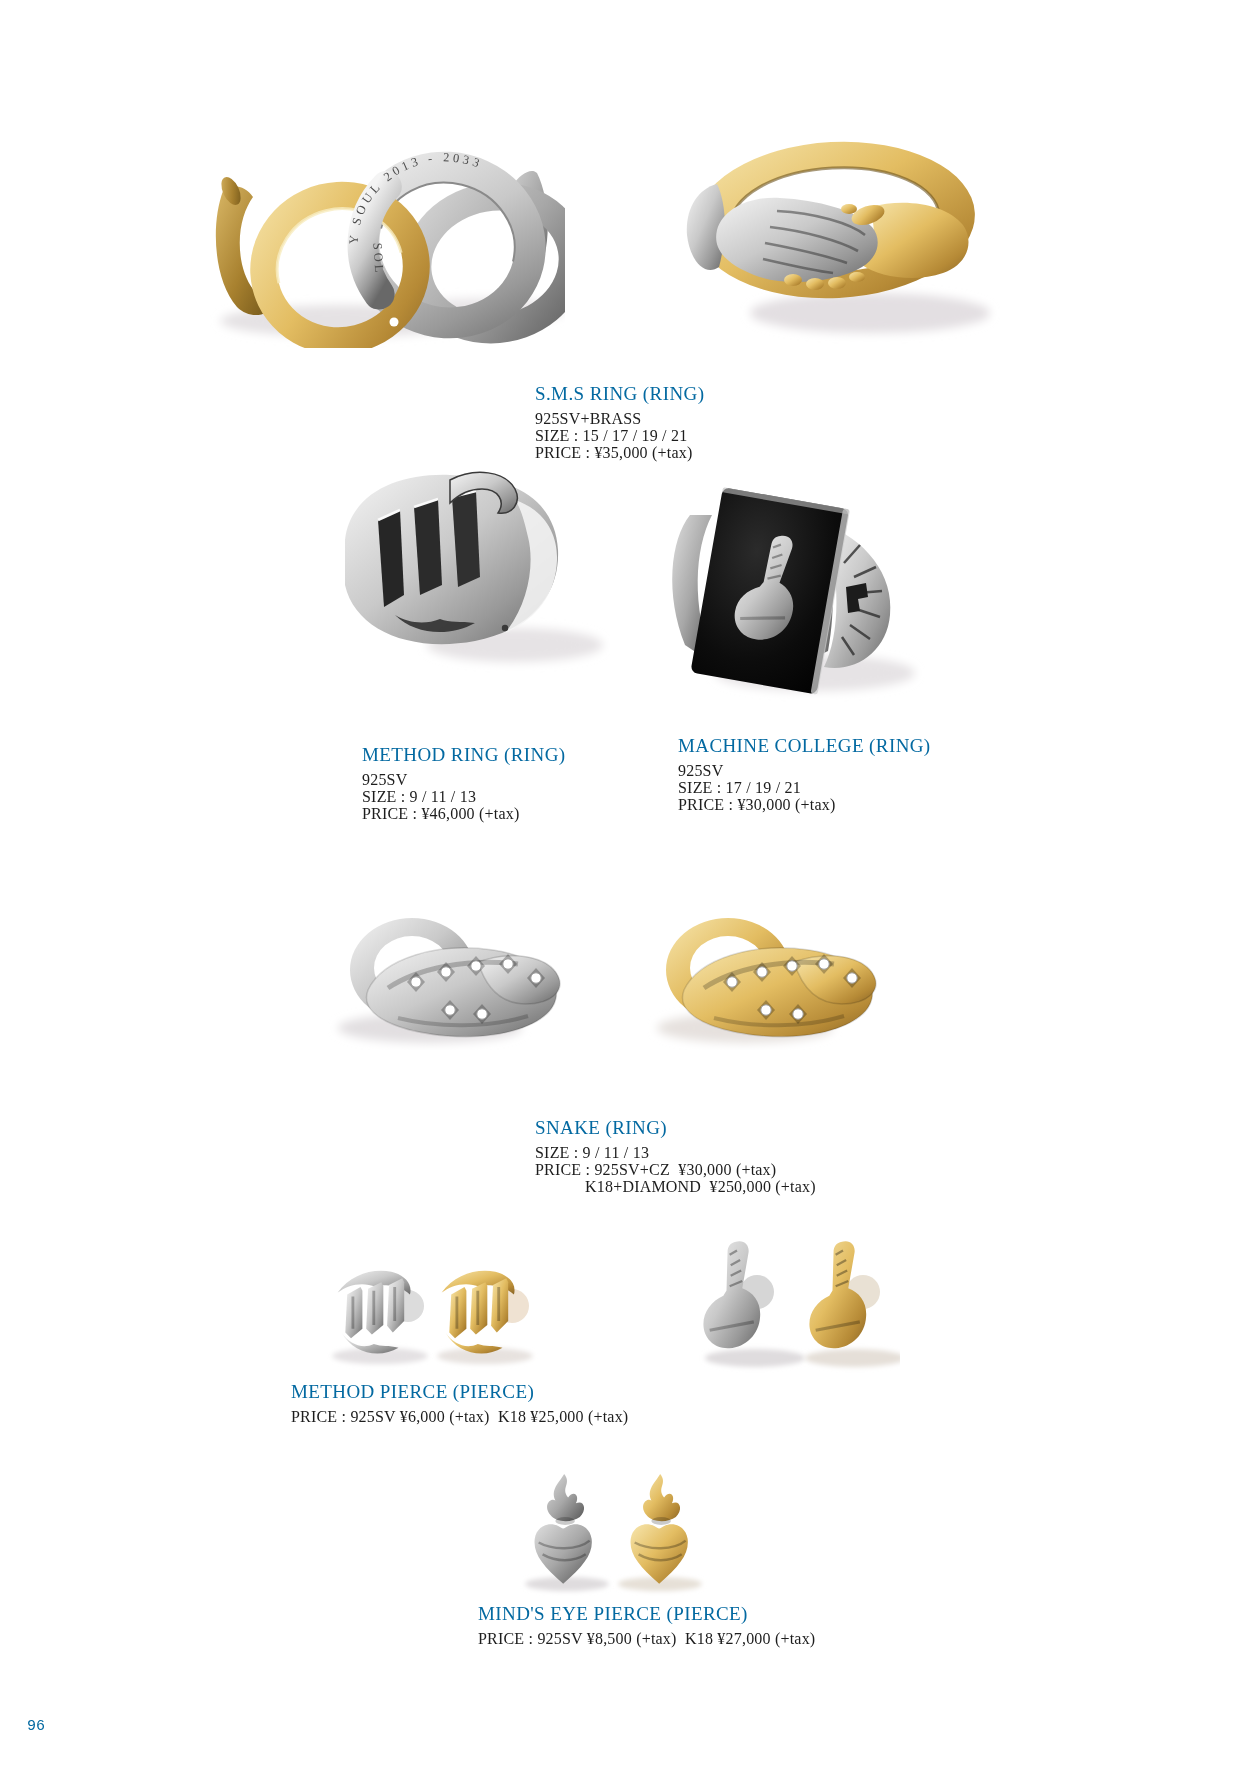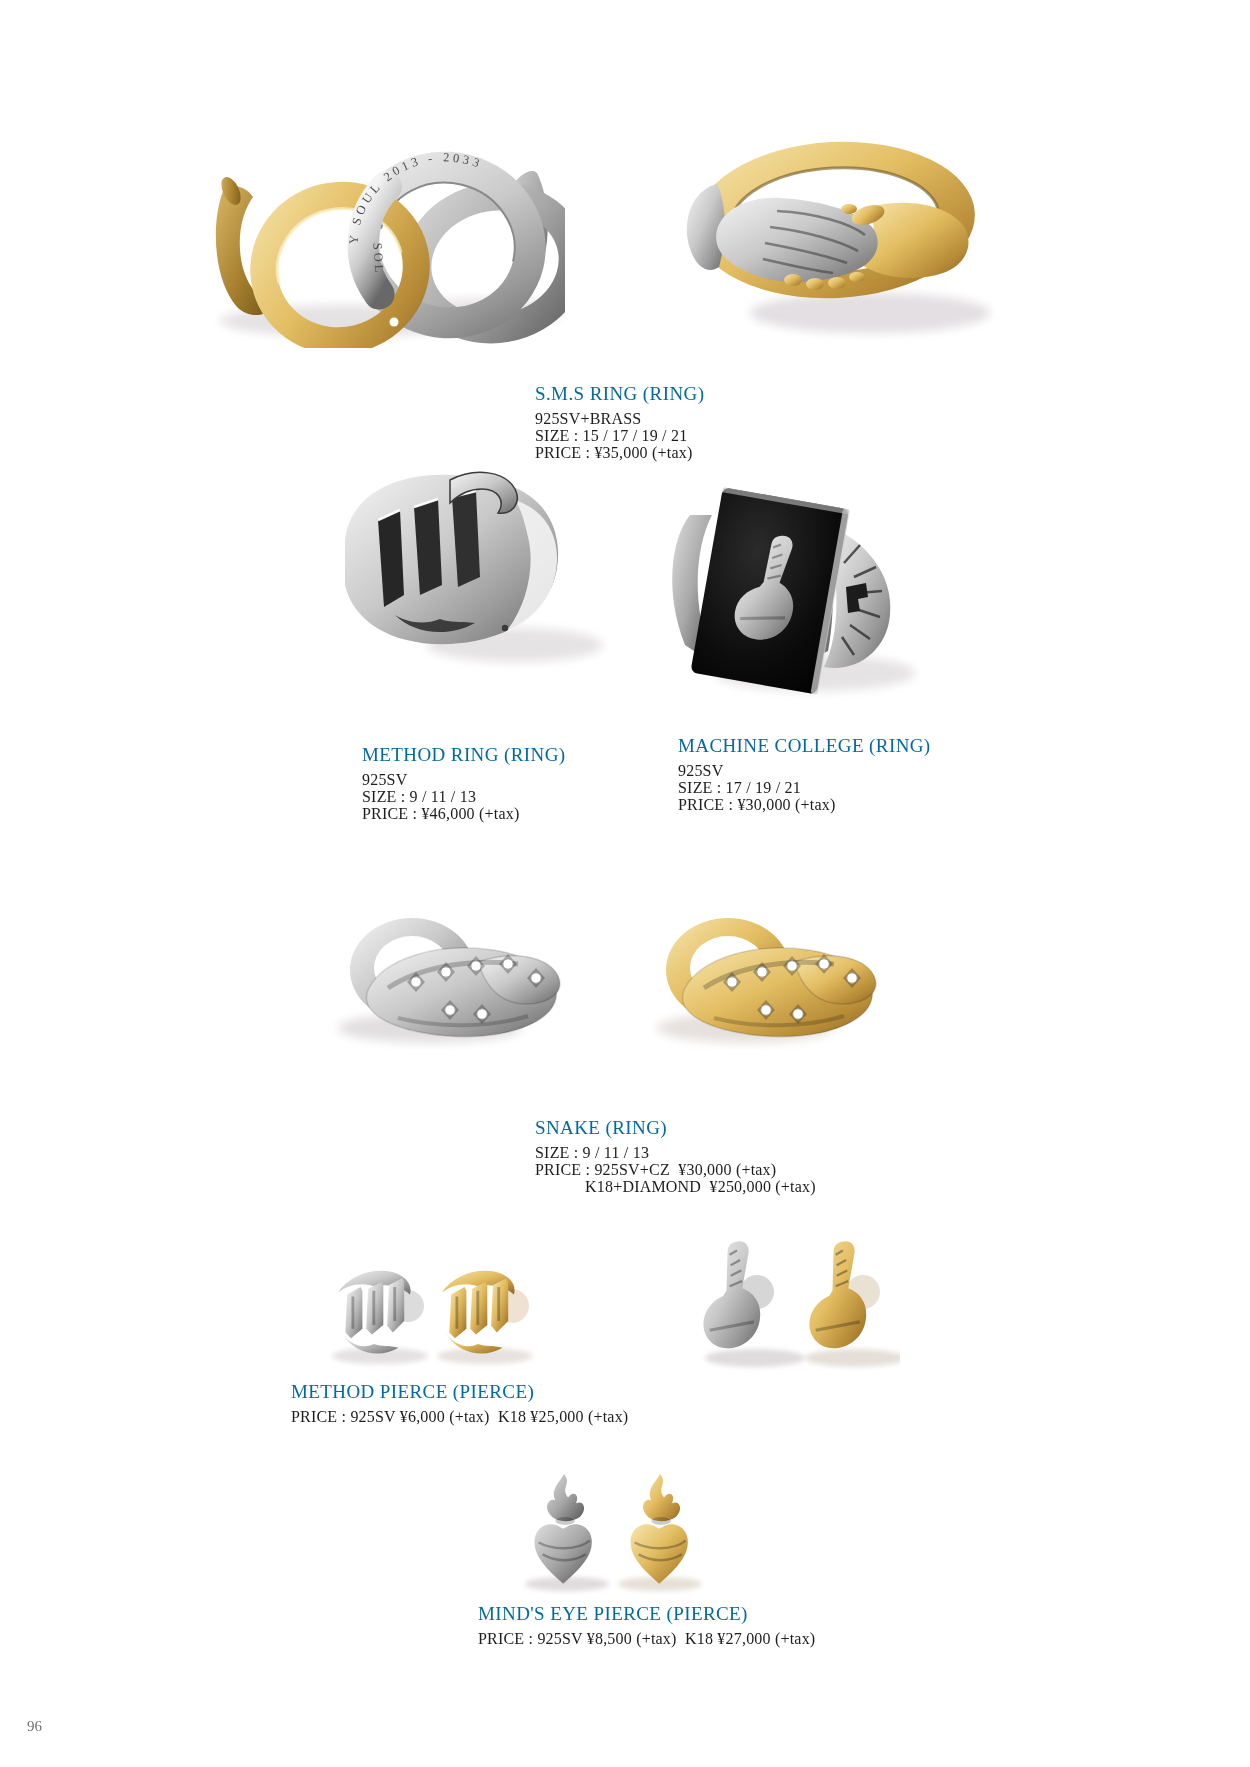--- a/index.html
+++ b/index.html
@@ -13,21 +13,21 @@
   .caption { position:absolute; }
   .caption h2 {
     font-size:19px; font-weight:normal; letter-spacing:0.4px;
     margin:4px 0 5px 0; white-space:pre; color:#0369a1;
   }
   .caption p {
     font-size:16px; line-height:17px; letter-spacing:0.2px;
     white-space:pre; color:#1d1d1d;
   }
   .caption p.indent { padding-left:50px; }
-  .pagenum { position:absolute; left:27px; top:1718px; font-size:15px; color:#737373; }
+  .pagenum { position:absolute; left:27px; top:1718px; font-size:15px; color:#0369a1;font-family:Liberation Mono, monospace; }
   svg text { font-family:"Liberation Serif","DejaVu Serif",serif; }
 </style>
 </head>
 <body>
 
 <div class="page">
 
   <svg width="0" height="0" style="position:absolute" aria-hidden="true">
     <defs>
       <linearGradient id="gradSilver" x1="0" y1="0" x2="1" y2="1">

